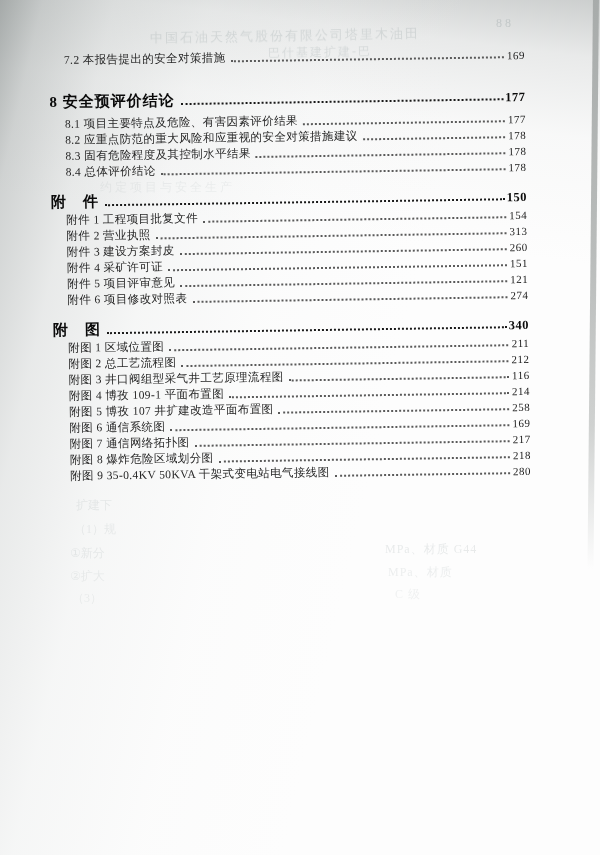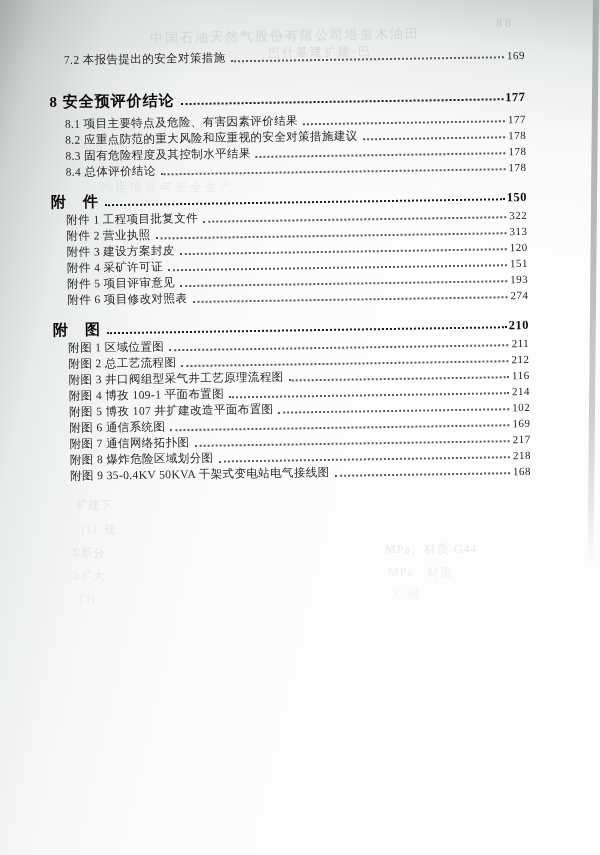--- a/index.html
+++ b/index.html
@@ -128,52 +128,52 @@
 
     <div class="row heading mt8">
       <span class="label">附　件</span>
       <span class="leader"></span>
       <span class="num">150</span>
     </div>
 
     <div class="row item">
       <span class="label">附件 1 工程项目批复文件</span>
       <span class="leader"></span>
-      <span class="num">322</span>
+      <span class="num">154</span>
     </div>
     <div class="row item">
       <span class="label">附件 2 营业执照</span>
       <span class="leader"></span>
       <span class="num">313</span>
     </div>
     <div class="row item">
       <span class="label">附件 3 建设方案封皮</span>
       <span class="leader"></span>
-      <span class="num">120</span>
+      <span class="num">260</span>
     </div>
     <div class="row item">
       <span class="label">附件 4 采矿许可证</span>
       <span class="leader"></span>
       <span class="num">151</span>
     </div>
     <div class="row item">
       <span class="label">附件 5 项目评审意见</span>
       <span class="leader"></span>
-      <span class="num">193</span>
+      <span class="num">121</span>
     </div>
     <div class="row item">
       <span class="label">附件 6 项目修改对照表</span>
       <span class="leader"></span>
       <span class="num">274</span>
     </div>
 
     <div class="row heading mt8">
       <span class="label">附　图</span>
       <span class="leader"></span>
-      <span class="num">210</span>
+      <span class="num">340</span>
     </div>
 
     <div class="row item">
       <span class="label">附图 1 区域位置图</span>
       <span class="leader"></span>
       <span class="num">211</span>
     </div>
     <div class="row item">
       <span class="label">附图 2 总工艺流程图</span>
       <span class="leader"></span>
@@ -185,37 +185,37 @@
       <span class="num">116</span>
     </div>
     <div class="row item">
       <span class="label">附图 4 博孜 109-1 平面布置图</span>
       <span class="leader"></span>
       <span class="num">214</span>
     </div>
     <div class="row item">
       <span class="label">附图 5 博孜 107 井扩建改造平面布置图</span>
       <span class="leader"></span>
-      <span class="num">102</span>
+      <span class="num">258</span>
     </div>
     <div class="row item">
       <span class="label">附图 6 通信系统图</span>
       <span class="leader"></span>
       <span class="num">169</span>
     </div>
     <div class="row item">
       <span class="label">附图 7 通信网络拓扑图</span>
       <span class="leader"></span>
       <span class="num">217</span>
     </div>
     <div class="row item">
       <span class="label">附图 8 爆炸危险区域划分图</span>
       <span class="leader"></span>
       <span class="num">218</span>
     </div>
     <div class="row item">
       <span class="label">附图 9 35-0.4KV 50KVA 干架式变电站电气接线图</span>
       <span class="leader"></span>
-      <span class="num">168</span>
+      <span class="num">280</span>
     </div>
 
   </div>
 </div>
 
 </body></html>

